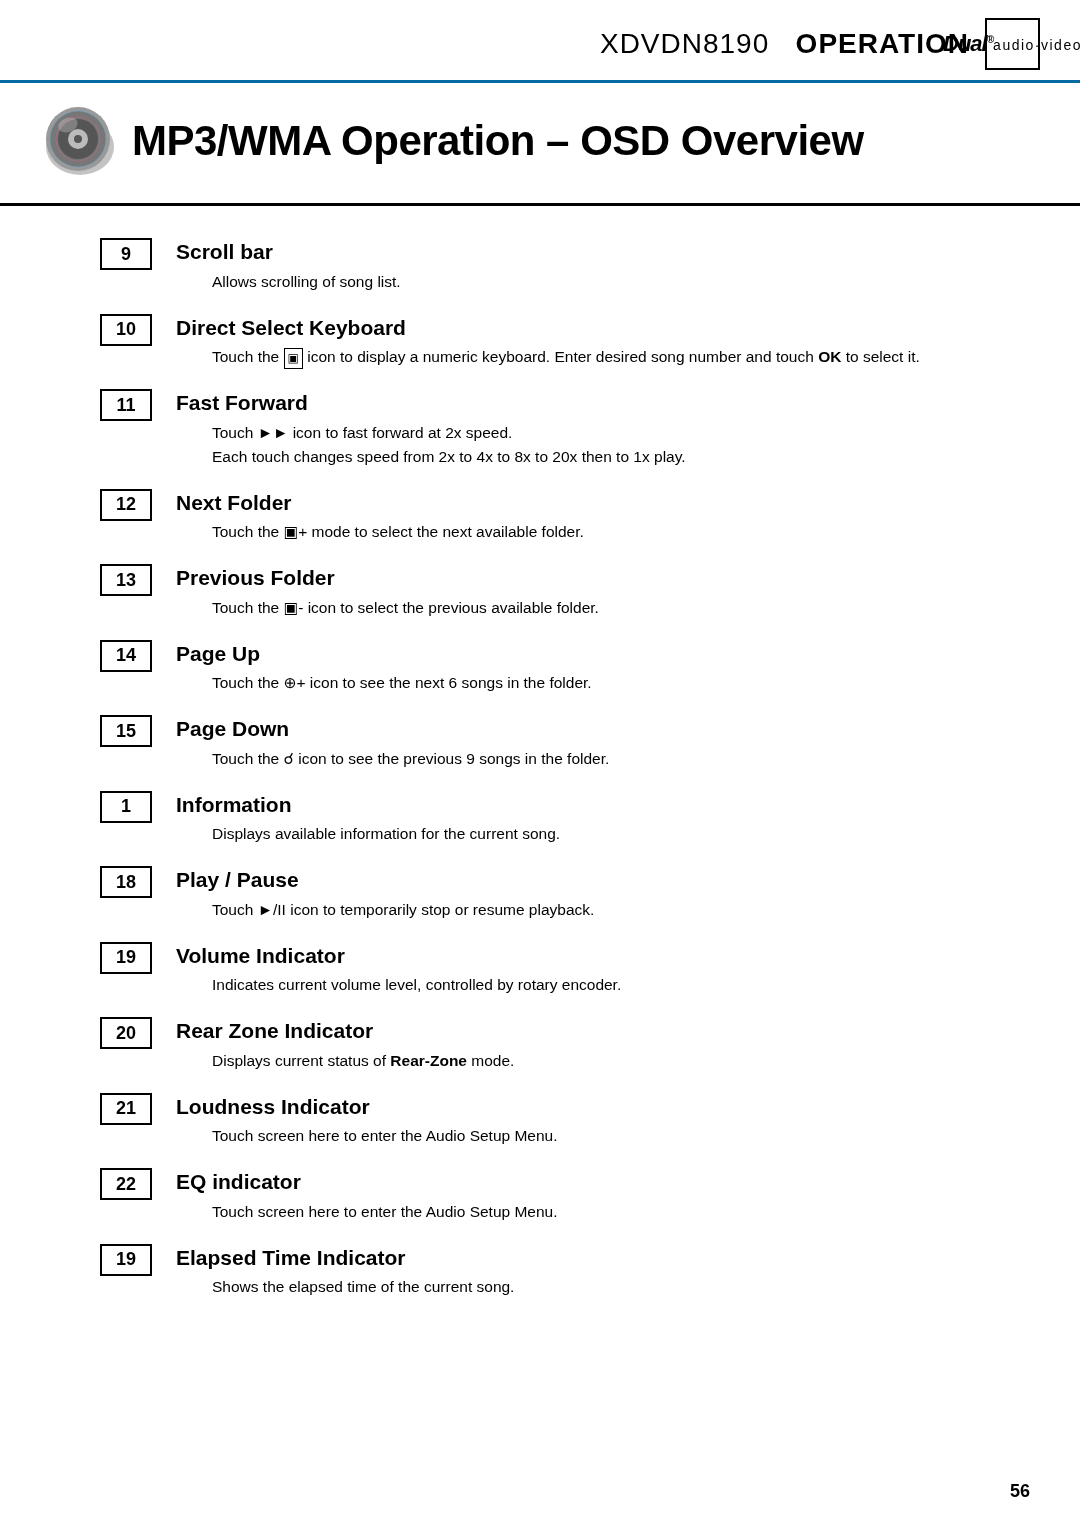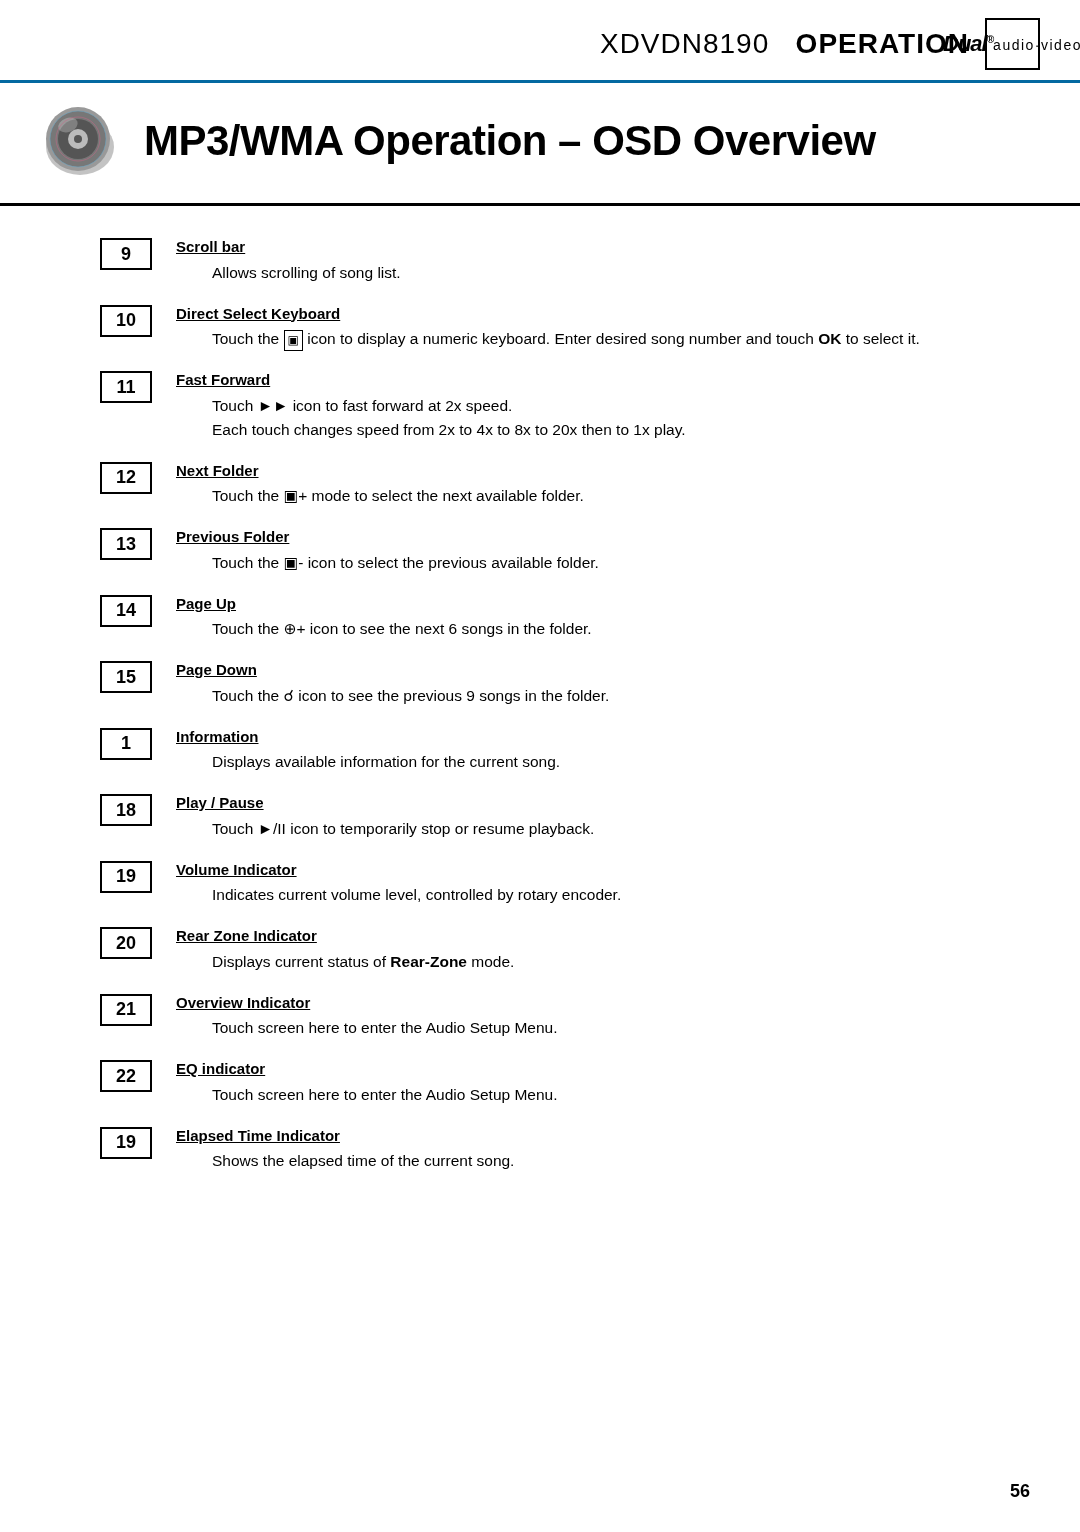--- a/index.html
+++ b/index.html
@@ -58,21 +58,21 @@
       font-size: 10px;
       vertical-align: super;
     }
 
     
     .page-title-row {
       display: flex;
       align-items: center;
       padding: 18px 40px 22px 40px;
       border-bottom: 3px solid #000;
-      gap: 24px;
+      gap: 12px;
     }
     .disc-icon {
       width: 80px;
       height: 80px;
       flex-shrink: 0;
     }
     .page-title {
       font-size: 42px;
       font-weight: 900;
       letter-spacing: -0.5px;
@@ -102,24 +102,23 @@
       flex-shrink: 0;
       margin-top: 2px;
     }
     .item-text {
       flex: 1;
       font-size: 16px;
       line-height: 1.5;
     }
     .item-text .item-title {
       font-weight: bold;
-      font-size: 15px;
+      font-size: 21px;
       display: block;
       margin-bottom: 2px;
-      text-decoration: underline;
     }
     .item-text .item-desc {
       display: block;
       padding-left: 36px;
       font-size: 15.5px;
       line-height: 1.55;
     }
 
     
     .footer {
@@ -240,21 +239,21 @@
     <div class="item-row">
       <div class="item-number">20</div>
       <div class="item-text">
         <span class="item-title">Rear Zone Indicator</span>
         <span class="item-desc">Displays current status of <strong>Rear-Zone</strong> mode.</span>
       </div>
     </div>
     <div class="item-row">
       <div class="item-number">21</div>
       <div class="item-text">
-        <span class="item-title">Overview Indicator</span>
+        <span class="item-title">Loudness Indicator</span>
         <span class="item-desc">Touch screen here to enter the Audio Setup Menu.</span>
       </div>
     </div>
     <div class="item-row">
       <div class="item-number">22</div>
       <div class="item-text">
         <span class="item-title">EQ indicator</span>
         <span class="item-desc">Touch screen here to enter the Audio Setup Menu.</span>
       </div>
     </div>

